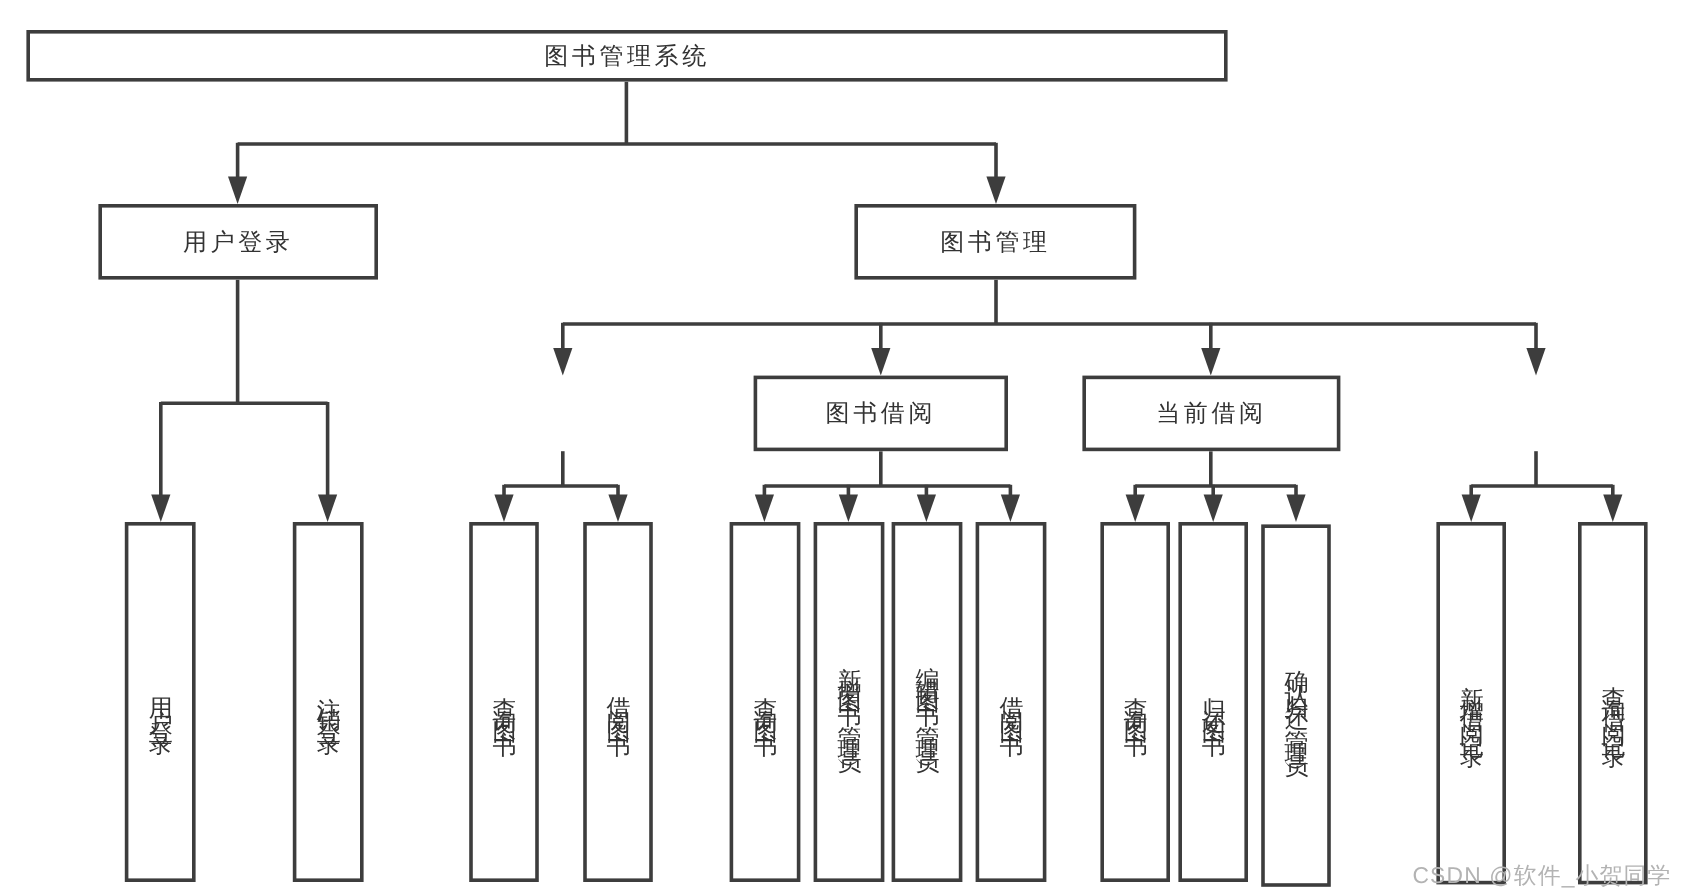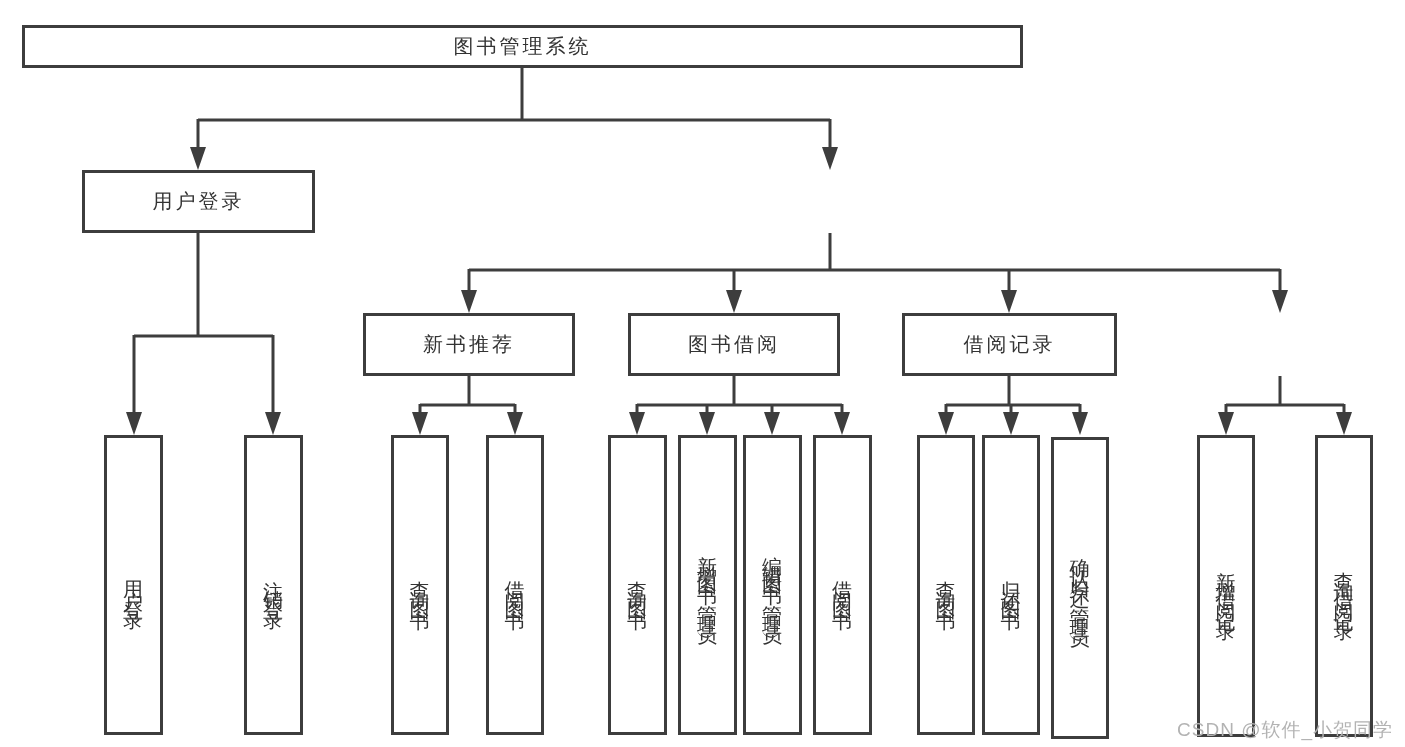--- a/index.html
+++ b/index.html
@@ -128,24 +128,24 @@
       <polygon points="1003,412 1019,412 1011,435"></polygon>
       <polygon points="1072,412 1088,412 1080,435"></polygon>
       <polygon points="1218,412 1234,412 1226,435"></polygon>
       <polygon points="1336,412 1352,412 1344,435"></polygon>
     </g>
   </svg>
 
   <div class="node" style="left:22px; top:25px; width:1001px; height:43px;">图书管理系统</div>
 
   <div class="node" style="left:82px; top:170px; width:233px; height:63px;">用户登录</div>
+  <div class="node" style="left:712px; top:170px; width:235px; height:63px;">图书管理</div>
 
-  <div class="node" style="left:363px; top:313px; width:212px; height:63px;">新书推荐</div>
   <div class="node" style="left:628px; top:313px; width:212px; height:63px;">图书借阅</div>
-  <div class="node" style="left:902px; top:313px; width:215px; height:63px;">借阅记录</div>
+  <div class="node" style="left:902px; top:313px; width:215px; height:63px;">当前借阅</div>
 
   <div class="leaf" style="left:104px; top:435px; width:59px; height:300px;">用户登录</div>
   <div class="leaf" style="left:244px; top:435px; width:59px; height:300px;">注销登录</div>
 
   <div class="leaf" style="left:391px; top:435px; width:58px; height:300px;">查询图书</div>
   <div class="leaf" style="left:486px; top:435px; width:58px; height:300px;">借阅图书</div>
 
   <div class="leaf" style="left:608px; top:435px; width:59px; height:300px;">查询图书</div>
   <div class="leaf" style="left:678px; top:435px; width:59px; height:300px;">新增图书（管理员）</div>
   <div class="leaf" style="left:743px; top:435px; width:59px; height:300px;">编辑图书（管理员）</div>

